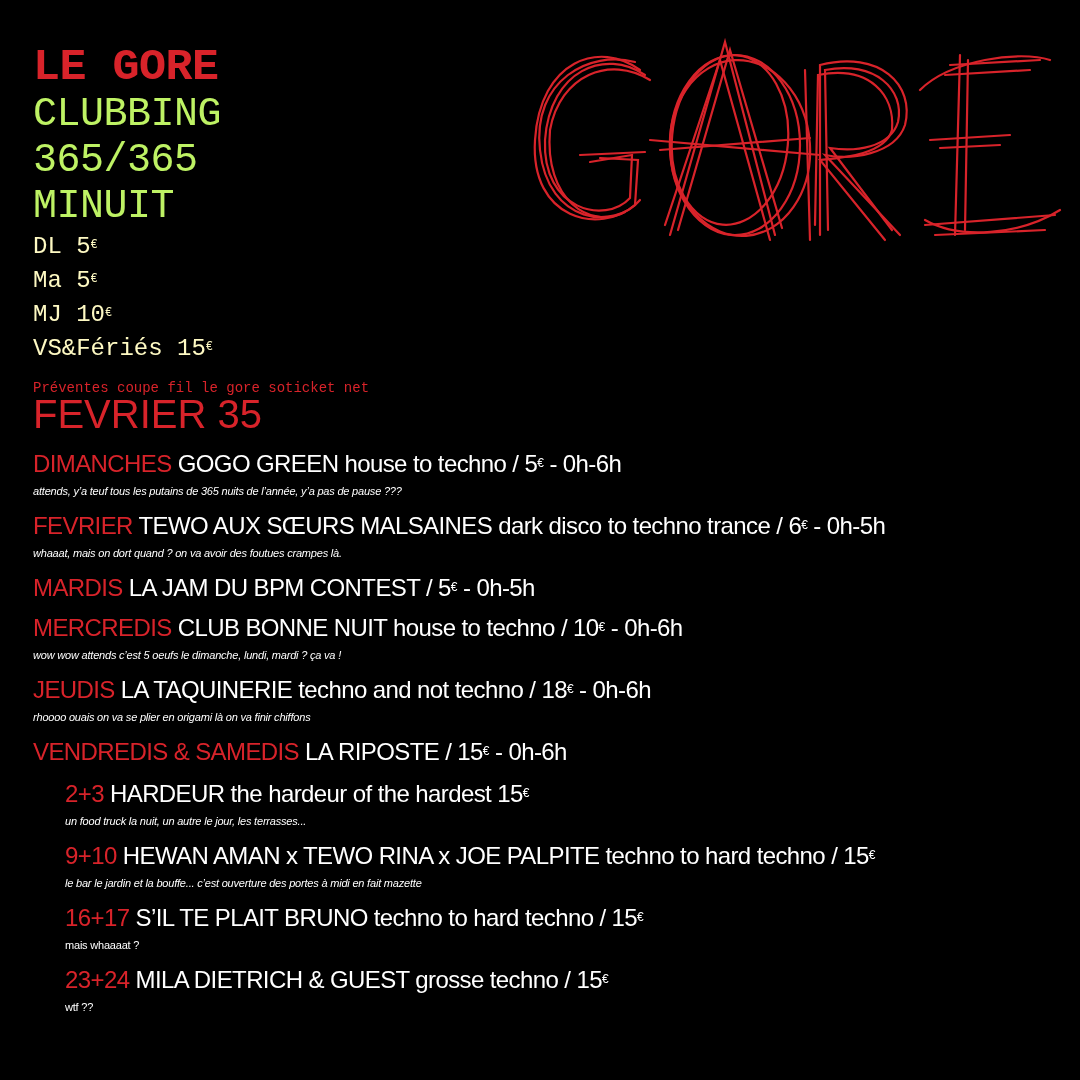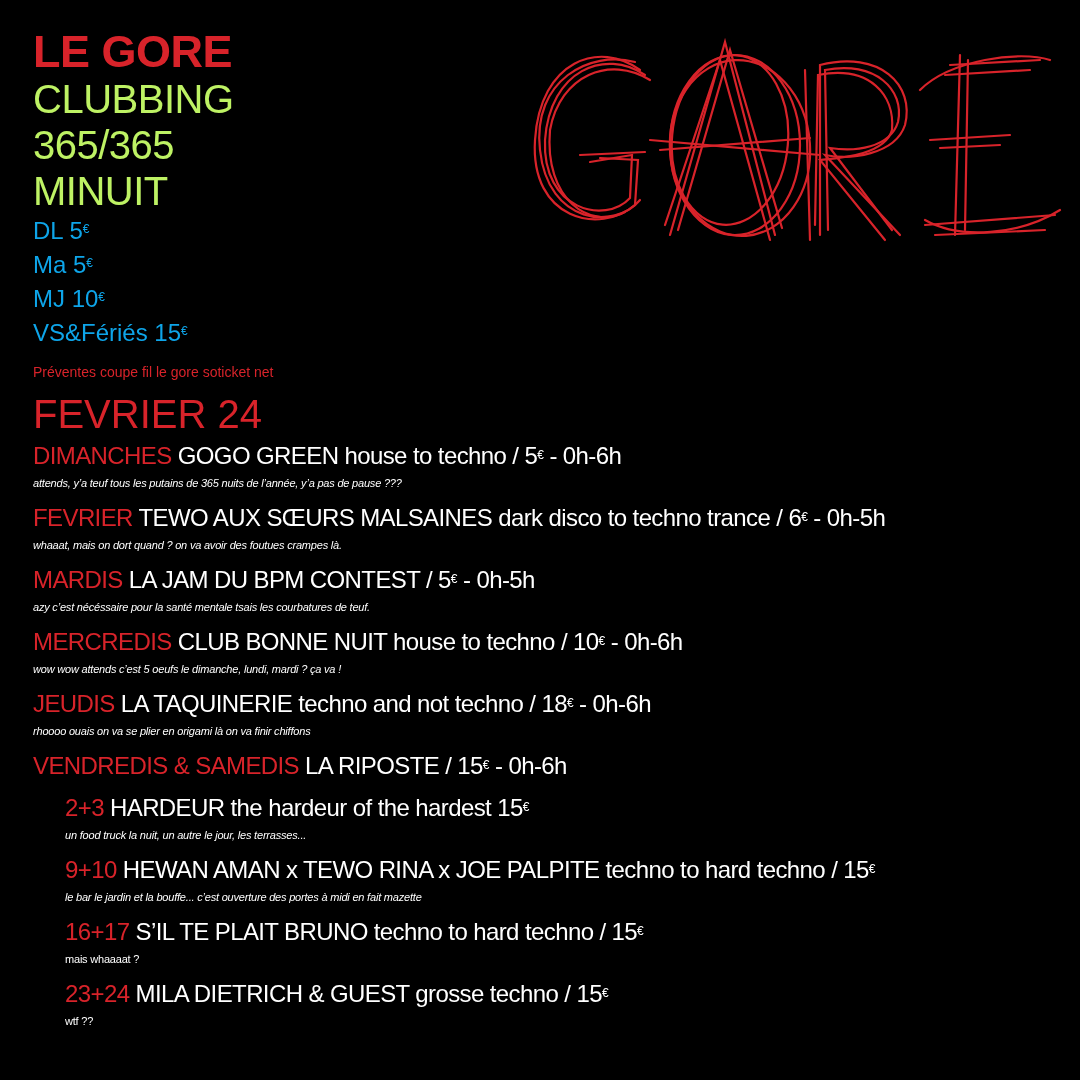--- a/index.html
+++ b/index.html
@@ -1,30 +1,30 @@
 <!DOCTYPE html>
 <html><head>
 <meta charset="utf-8">
 <style>
   html, body { margin:0; padding:0; }
   body { width:1080px; height:1080px; background:#000; overflow:hidden; position:relative;
          font-family:"Liberation Sans", sans-serif; color:#fff; }
   .red { color:#d8232a; }
-  .head { position:absolute; left:33px; top:28px; }
+  .head { position:absolute; left:33px; top:44px;font-family:Liberation Mono, monospace; }
   .h-title { font-size:45px; font-weight:bold; line-height:48px; color:#d8232a; letter-spacing:-0.5px; }
   .h-big { font-size:40px; line-height:46px; color:#bef264; letter-spacing:-0.5px; }
-  .h-price { font-size:24px; line-height:34px; color:#0ea5e9; }
+  .h-price { font-size:24px; line-height:34px; color:#fef9c3; }
   .h-price sup { font-size:12px; vertical-align:top; position:relative; top:-2px; }
   .h-presale { font-size:14px; line-height:24px; color:#d8232a; margin-top:10px; }
   .logo { position:absolute; left:520px; top:30px; width:545px; height:215px; }
   .month { position:absolute; left:33px; top:392px; font-size:40px; line-height:44px; color:#d8232a; }
   .schedule { position:absolute; left:33px; top:440px; width:1040px; }
   .ev { margin-bottom:8px; }
   .ev.sub { margin-left:32px; }
-  .ev-line { font-size:24px; line-height:32px; letter-spacing:-0.6px; white-space:nowrap; }
+  .ev-line { font-size:24px; line-height:32px; letter-spacing:-0.6px; white-space:nowrap;margin-top:8px; }
   .ev-line sup { font-size:12px; vertical-align:top; position:relative; top:-1px; }
   .ev-note { font-size:11px; line-height:22px; font-style:italic; letter-spacing:-0.2px; white-space:nowrap; }
   .ev-note.plain { font-style:normal; }
 </style>
 </head>
 <body>
 
 <div class="head">
   <div class="h-title">LE GORE</div>
   <div class="h-big">CLUBBING</div>
@@ -62,34 +62,33 @@
 
   <path d="M440 25 L435 205"></path>
   <path d="M448 30 L445 200"></path>
   <path d="M430 35 L520 30 M425 45 L510 40"></path>
   <path d="M410 110 L490 105 M420 118 L480 115"></path>
   <path d="M405 195 L535 185 M415 205 L525 200"></path>
   <path d="M400 60 C430 30 500 20 530 30"></path>
   <path d="M405 190 C440 210 500 205 540 180"></path>
 </svg>
 
-<div class="month">FEVRIER 24</div>
+<div class="month">FEVRIER 35</div>
 
 <div class="schedule">
   <div class="ev">
     <div class="ev-line"><span class="red">DIMANCHES</span> <span>GOGO GREEN</span><span> house to techno / 5</span><sup>€</sup><span> - 0h-6h</span></div>
     <div class="ev-note">attends, y’a teuf tous les putains de 365 nuits de l’année, y’a pas de pause ???</div>
   </div>
   <div class="ev">
     <div class="ev-line"><span class="red">FEVRIER</span> <span>TEWO AUX SŒURS MALSAINES</span><span> dark disco to techno trance / 6</span><sup>€</sup><span> - 0h-5h</span></div>
     <div class="ev-note">whaaat, mais on dort quand ? on va avoir des foutues crampes là.</div>
   </div>
   <div class="ev">
     <div class="ev-line"><span class="red">MARDIS</span> <span>LA JAM DU BPM CONTEST</span><span> / 5</span><sup>€</sup><span> - 0h-5h</span></div>
-    <div class="ev-note">azy c’est nécéssaire pour la santé mentale tsais les courbatures de teuf.</div>
   </div>
   <div class="ev">
     <div class="ev-line"><span class="red">MERCREDIS</span> <span>CLUB BONNE NUIT</span><span> house to techno  / 10</span><sup>€</sup><span> - 0h-6h</span></div>
     <div class="ev-note">wow wow attends c’est 5 oeufs le dimanche, lundi, mardi ?  ça va !</div>
   </div>
   <div class="ev">
     <div class="ev-line"><span class="red">JEUDIS</span> <span>LA TAQUINERIE</span><span> techno and not techno / 18</span><sup>€</sup><span> - 0h-6h</span></div>
     <div class="ev-note">rhoooo ouais on va se plier en origami là on va finir chiffons</div>
   </div>
   <div class="ev" style="margin-bottom:10px;">

